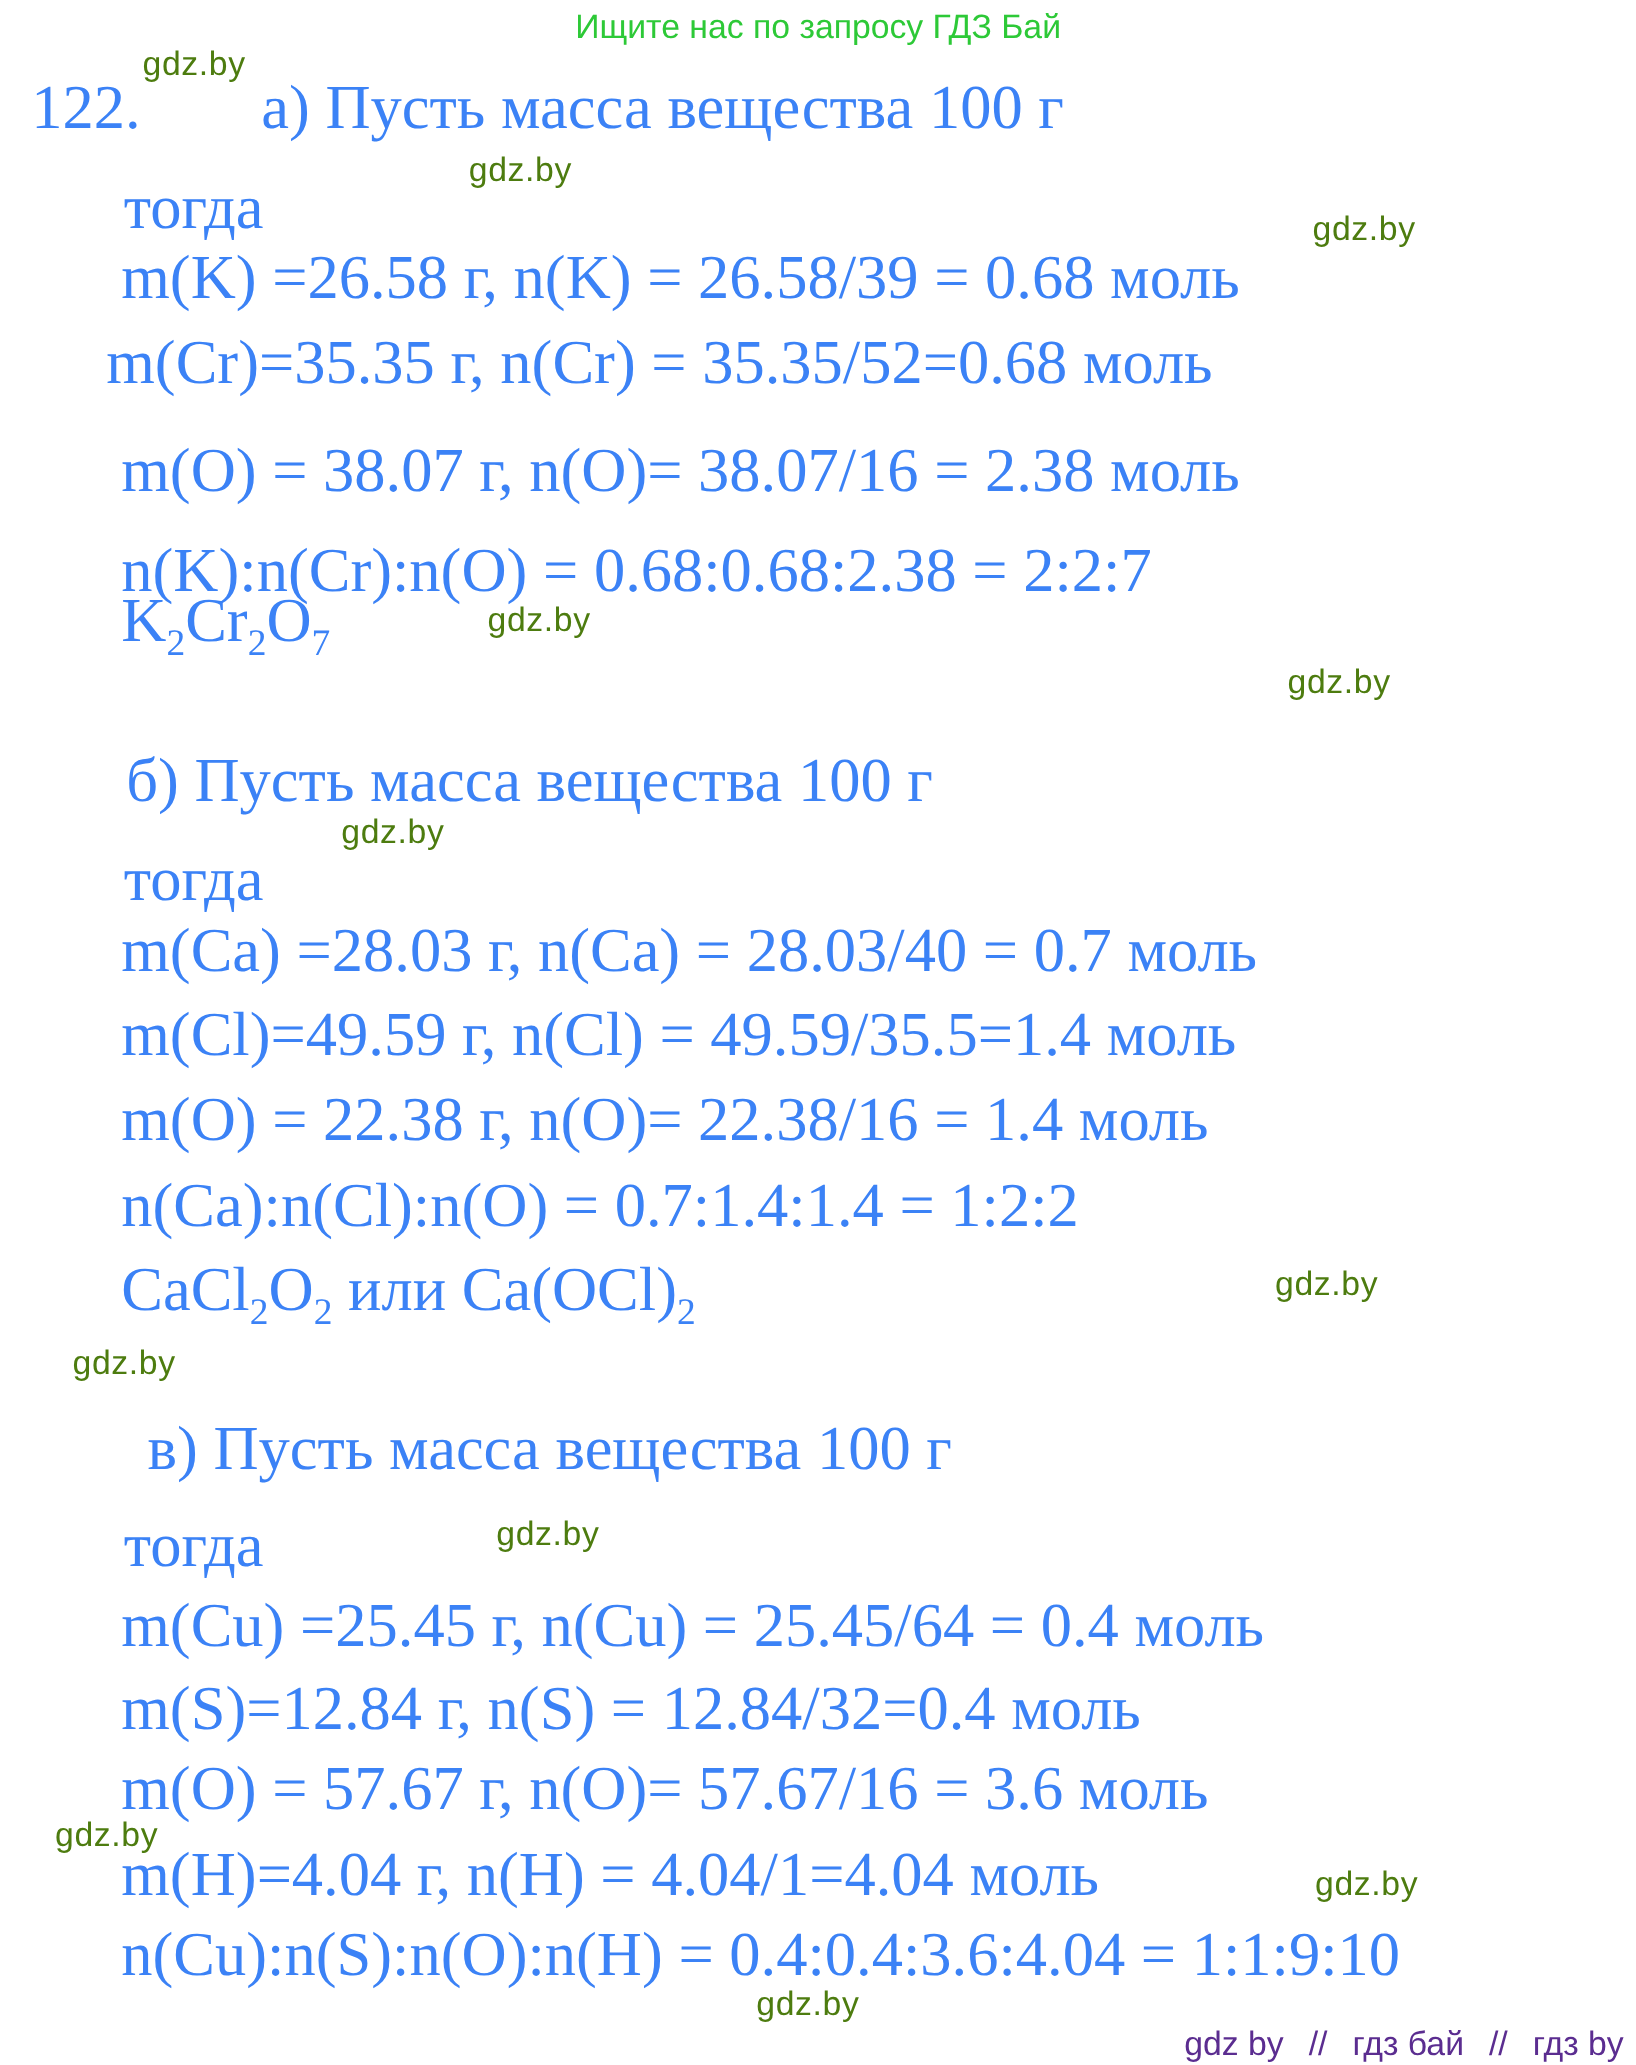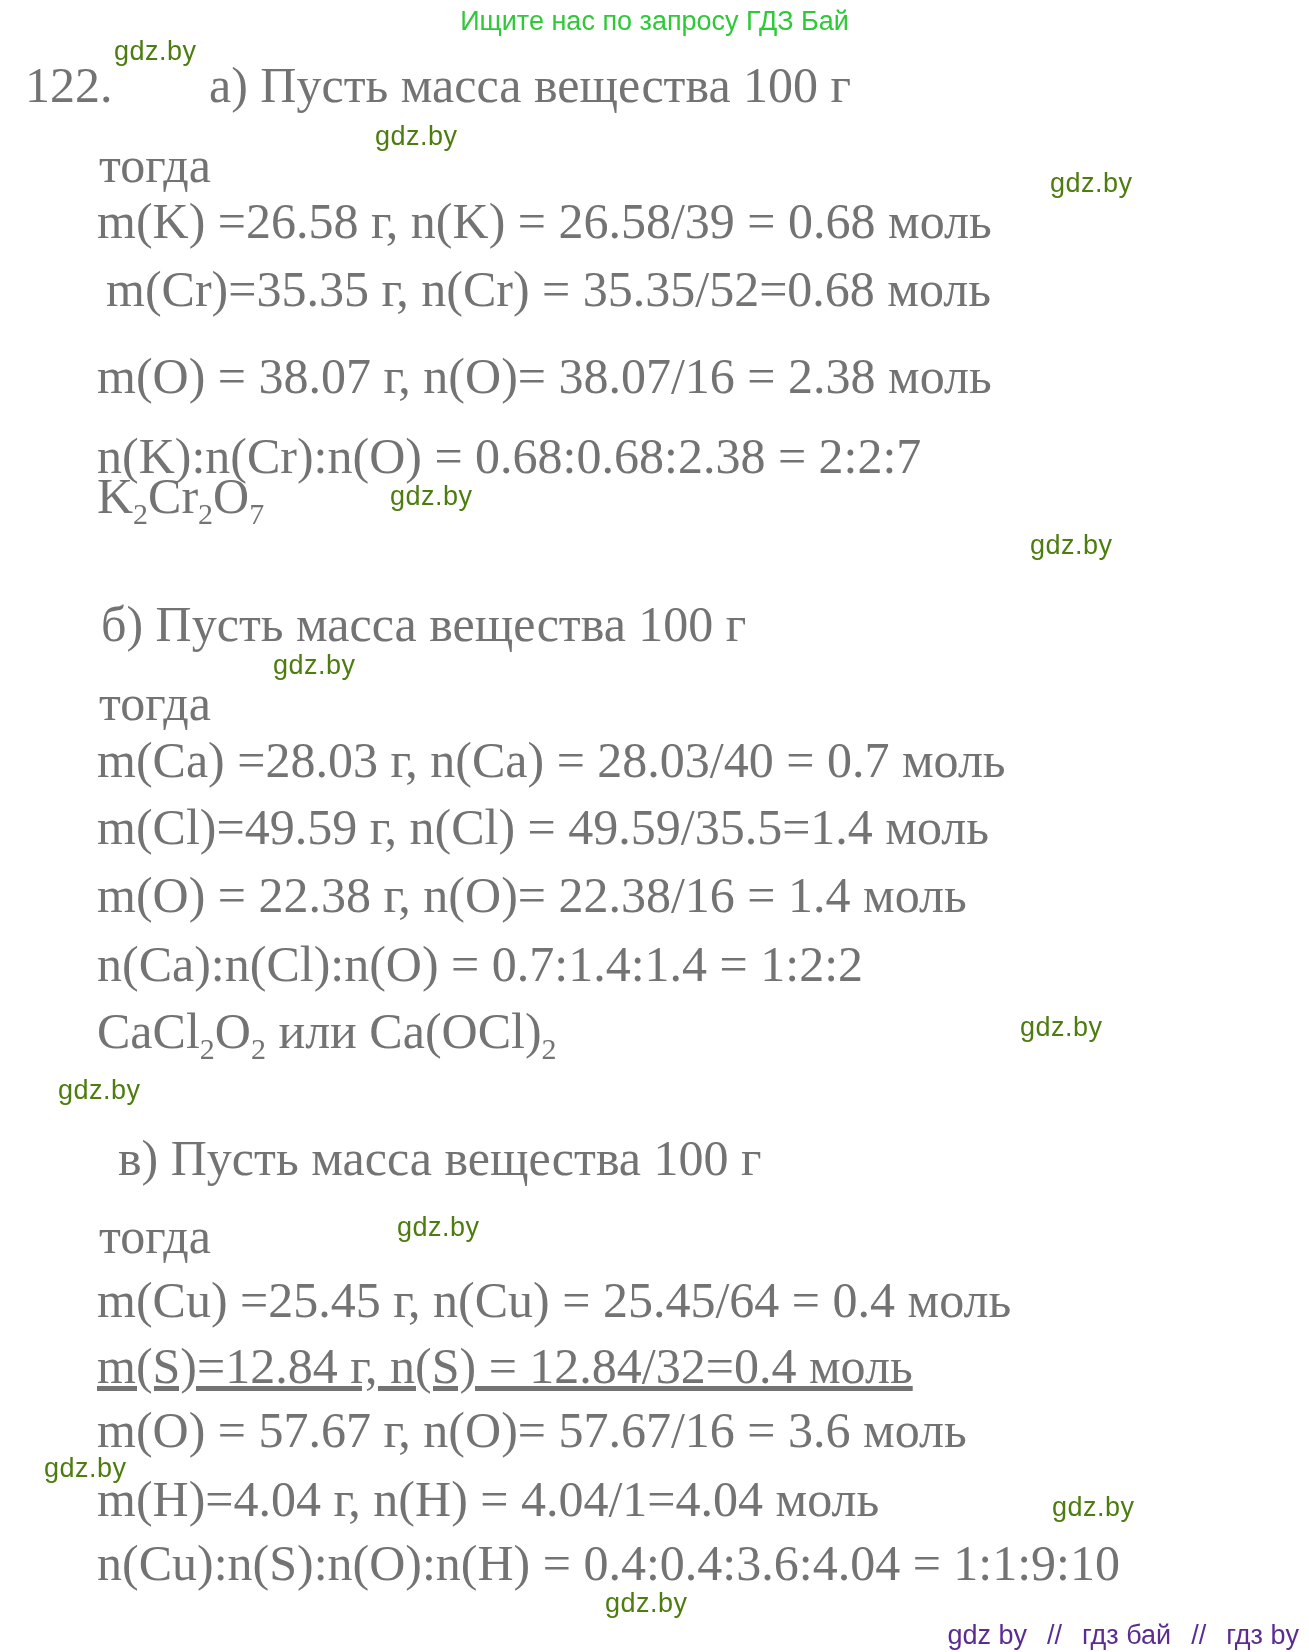--- a/index.html
+++ b/index.html
@@ -8,21 +8,21 @@
     background: #ffffff;
     position: relative;
     font-family: "Liberation Serif", "DejaVu Serif", serif;
     color: #000000;
     overflow: hidden;
   }
   .abs { position: absolute; white-space: nowrap; }
   .line {
     font-size: 50px;
     line-height: 1.08;
-    color: #737373;
+    color: #3b82f6;
   }
   .line sub { font-size: 0.6em; line-height: 0; }
   .wm {
     font-family: "Liberation Sans", "DejaVu Sans", sans-serif;
     font-size: 27px;
     color: #4d7c0f;
     letter-spacing: 0.5px;
   }
   .green-header {
     left: 0; right: 0; top: 6px;
@@ -48,21 +48,21 @@
 <div class="abs wm" style="left:114px; top:36px;">gdz.by</div>
 
 <div class="abs line" style="left:25px; top:58px;">122.</div>
 <div class="abs line" style="left:209px; top:58px;">а) Пусть масса вещества 100 г</div>
 
 <div class="abs wm" style="left:375px; top:121px;">gdz.by</div>
 <div class="abs line" style="left:99px; top:138px;">тогда</div>
 <div class="abs wm" style="left:1050px; top:168px;">gdz.by</div>
 
 <div class="abs line" style="left:97px; top:194px;">m(K) =26.58 г, n(K) = 26.58/39 = 0.68 моль</div>
-<div class="abs line" style="left:106px; top:262px;text-align:center;">m(Cr)=35.35 г, n(Cr) = 35.35/52=0.68 моль</div>
+<div class="abs line" style="left:85px; top:262px;text-align:center;">m(Cr)=35.35 г, n(Cr) = 35.35/52=0.68 моль</div>
 <div class="abs line" style="left:97px; top:329px;margin-top:20px;">m(O) = 38.07 г, n(O)= 38.07/16 = 2.38 моль</div>
 <div class="abs line" style="left:97px; top:401px;margin-top:28px;">n(K):n(Cr):n(O) = 0.68:0.68:2.38 = 2:2:7</div>
 
 <div class="abs line" style="left:97px; top:469px;"><span>K</span><sub>2</sub><span>Cr</span><sub>2</sub><span>O</span><sub>7</sub></div>
 <div class="abs wm" style="left:390px; top:481px;">gdz.by</div>
 
 <div class="abs wm" style="left:1030px; top:530px;">gdz.by</div>
 
 <div class="abs line" style="left:101px; top:597px;">б) Пусть масса вещества 100 г</div>
 <div class="abs wm" style="left:273px; top:650px;">gdz.by</div>
@@ -76,21 +76,21 @@
 <div class="abs line" style="left:97px; top:1004px;"><span>CaCl</span><sub>2</sub><span>O</span><sub>2</sub><span> или Ca(OCl)</span><sub>2</sub></div>
 <div class="abs wm" style="left:1020px; top:1012px;">gdz.by</div>
 
 <div class="abs wm" style="left:58px; top:1075px;">gdz.by</div>
 
 <div class="abs line" style="left:97px; top:1131px;margin-left:21px;">в) Пусть масса вещества 100 г</div>
 <div class="abs line" style="left:99px; top:1209px;">тогда</div>
 <div class="abs wm" style="left:397px; top:1212px;">gdz.by</div>
 
 <div class="abs line" style="left:97px; top:1273px;">m(Cu) =25.45 г, n(Cu) = 25.45/64 = 0.4 моль</div>
-<div class="abs line" style="left:97px; top:1339px;text-decoration:underline;">m(S)=12.84 г, n(S) = 12.84/32=0.4 моль</div>
+<div class="abs line" style="left:97px; top:1339px;">m(S)=12.84 г, n(S) = 12.84/32=0.4 моль</div>
 <div class="abs line" style="left:97px; top:1403px;">m(O) = 57.67 г, n(O)= 57.67/16 = 3.6 моль</div>
 <div class="abs wm" style="left:44px; top:1453px;">gdz.by</div>
 <div class="abs line" style="left:97px; top:1472px;">m(H)=4.04 г, n(H) = 4.04/1=4.04 моль</div>
 <div class="abs wm" style="left:1052px; top:1492px;">gdz.by</div>
 <div class="abs line" style="left:97px; top:1536px;text-align:right;">n(Cu):n(S):n(O):n(H) = 0.4:0.4:3.6:4.04 = 1:1:9:10</div>
 
 <div class="abs wm" style="left:605px; top:1588px;">gdz.by</div>
 
 <div class="abs footer">
   <span>gdz by</span><span>//</span><span>гдз бай</span><span>//</span><span>гдз by</span>

